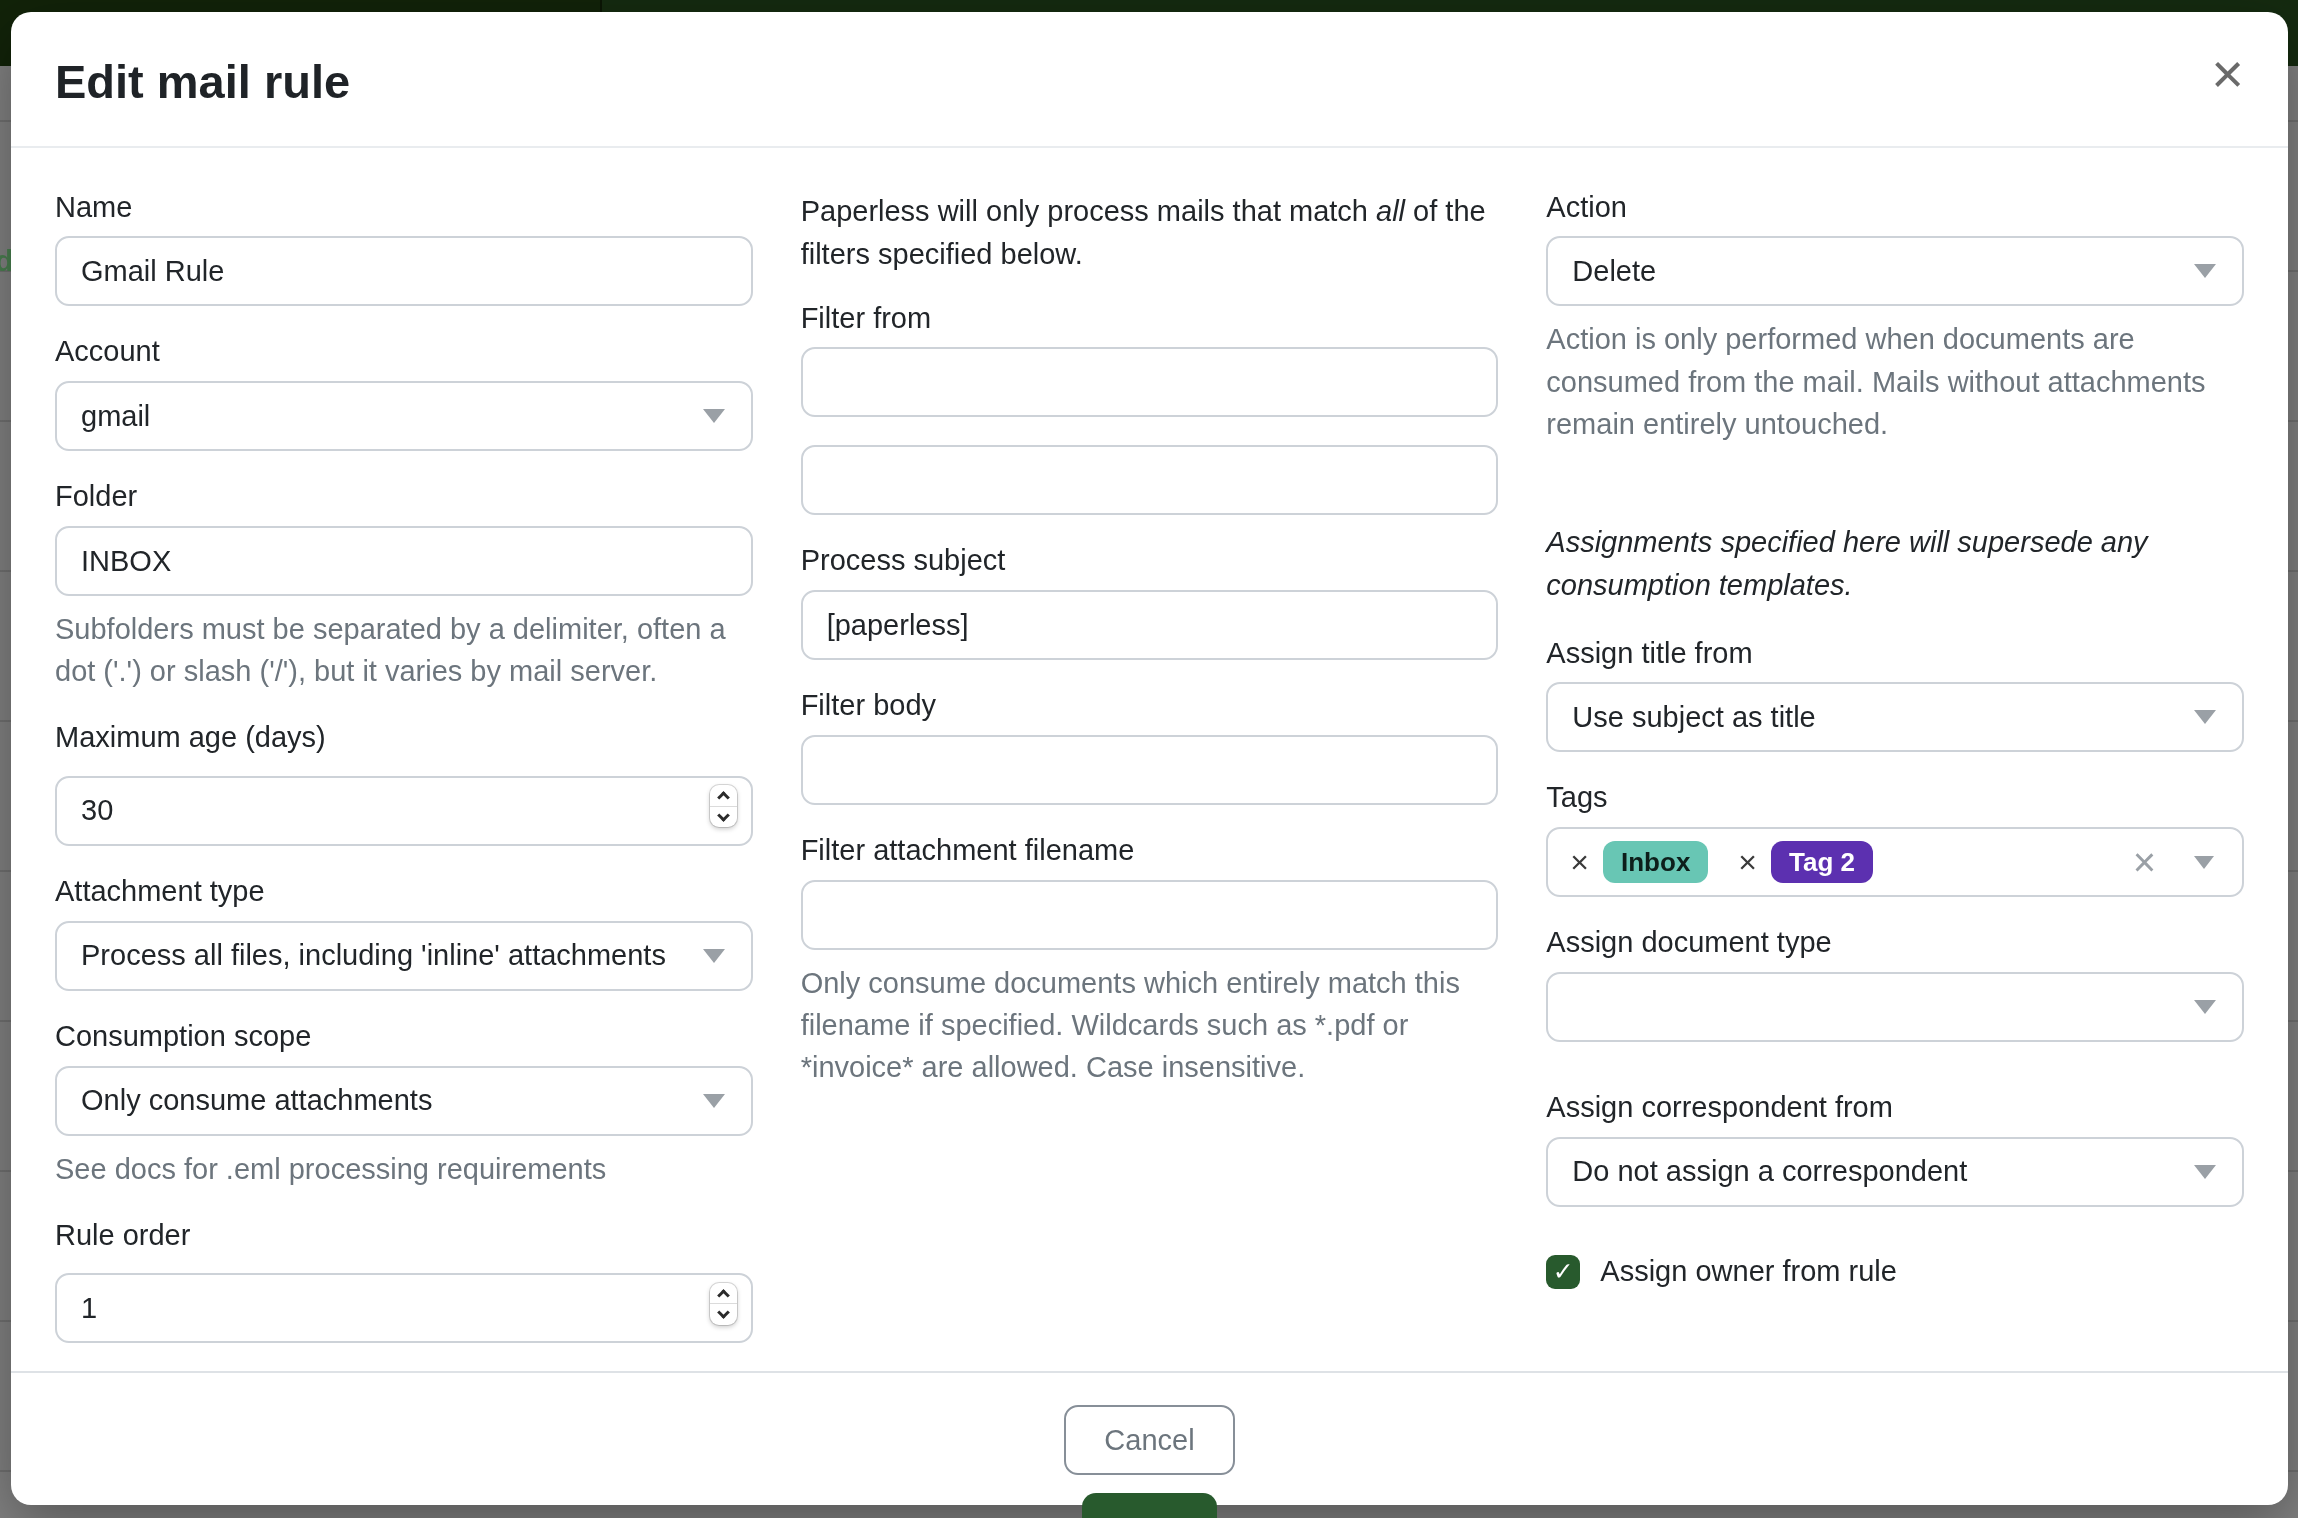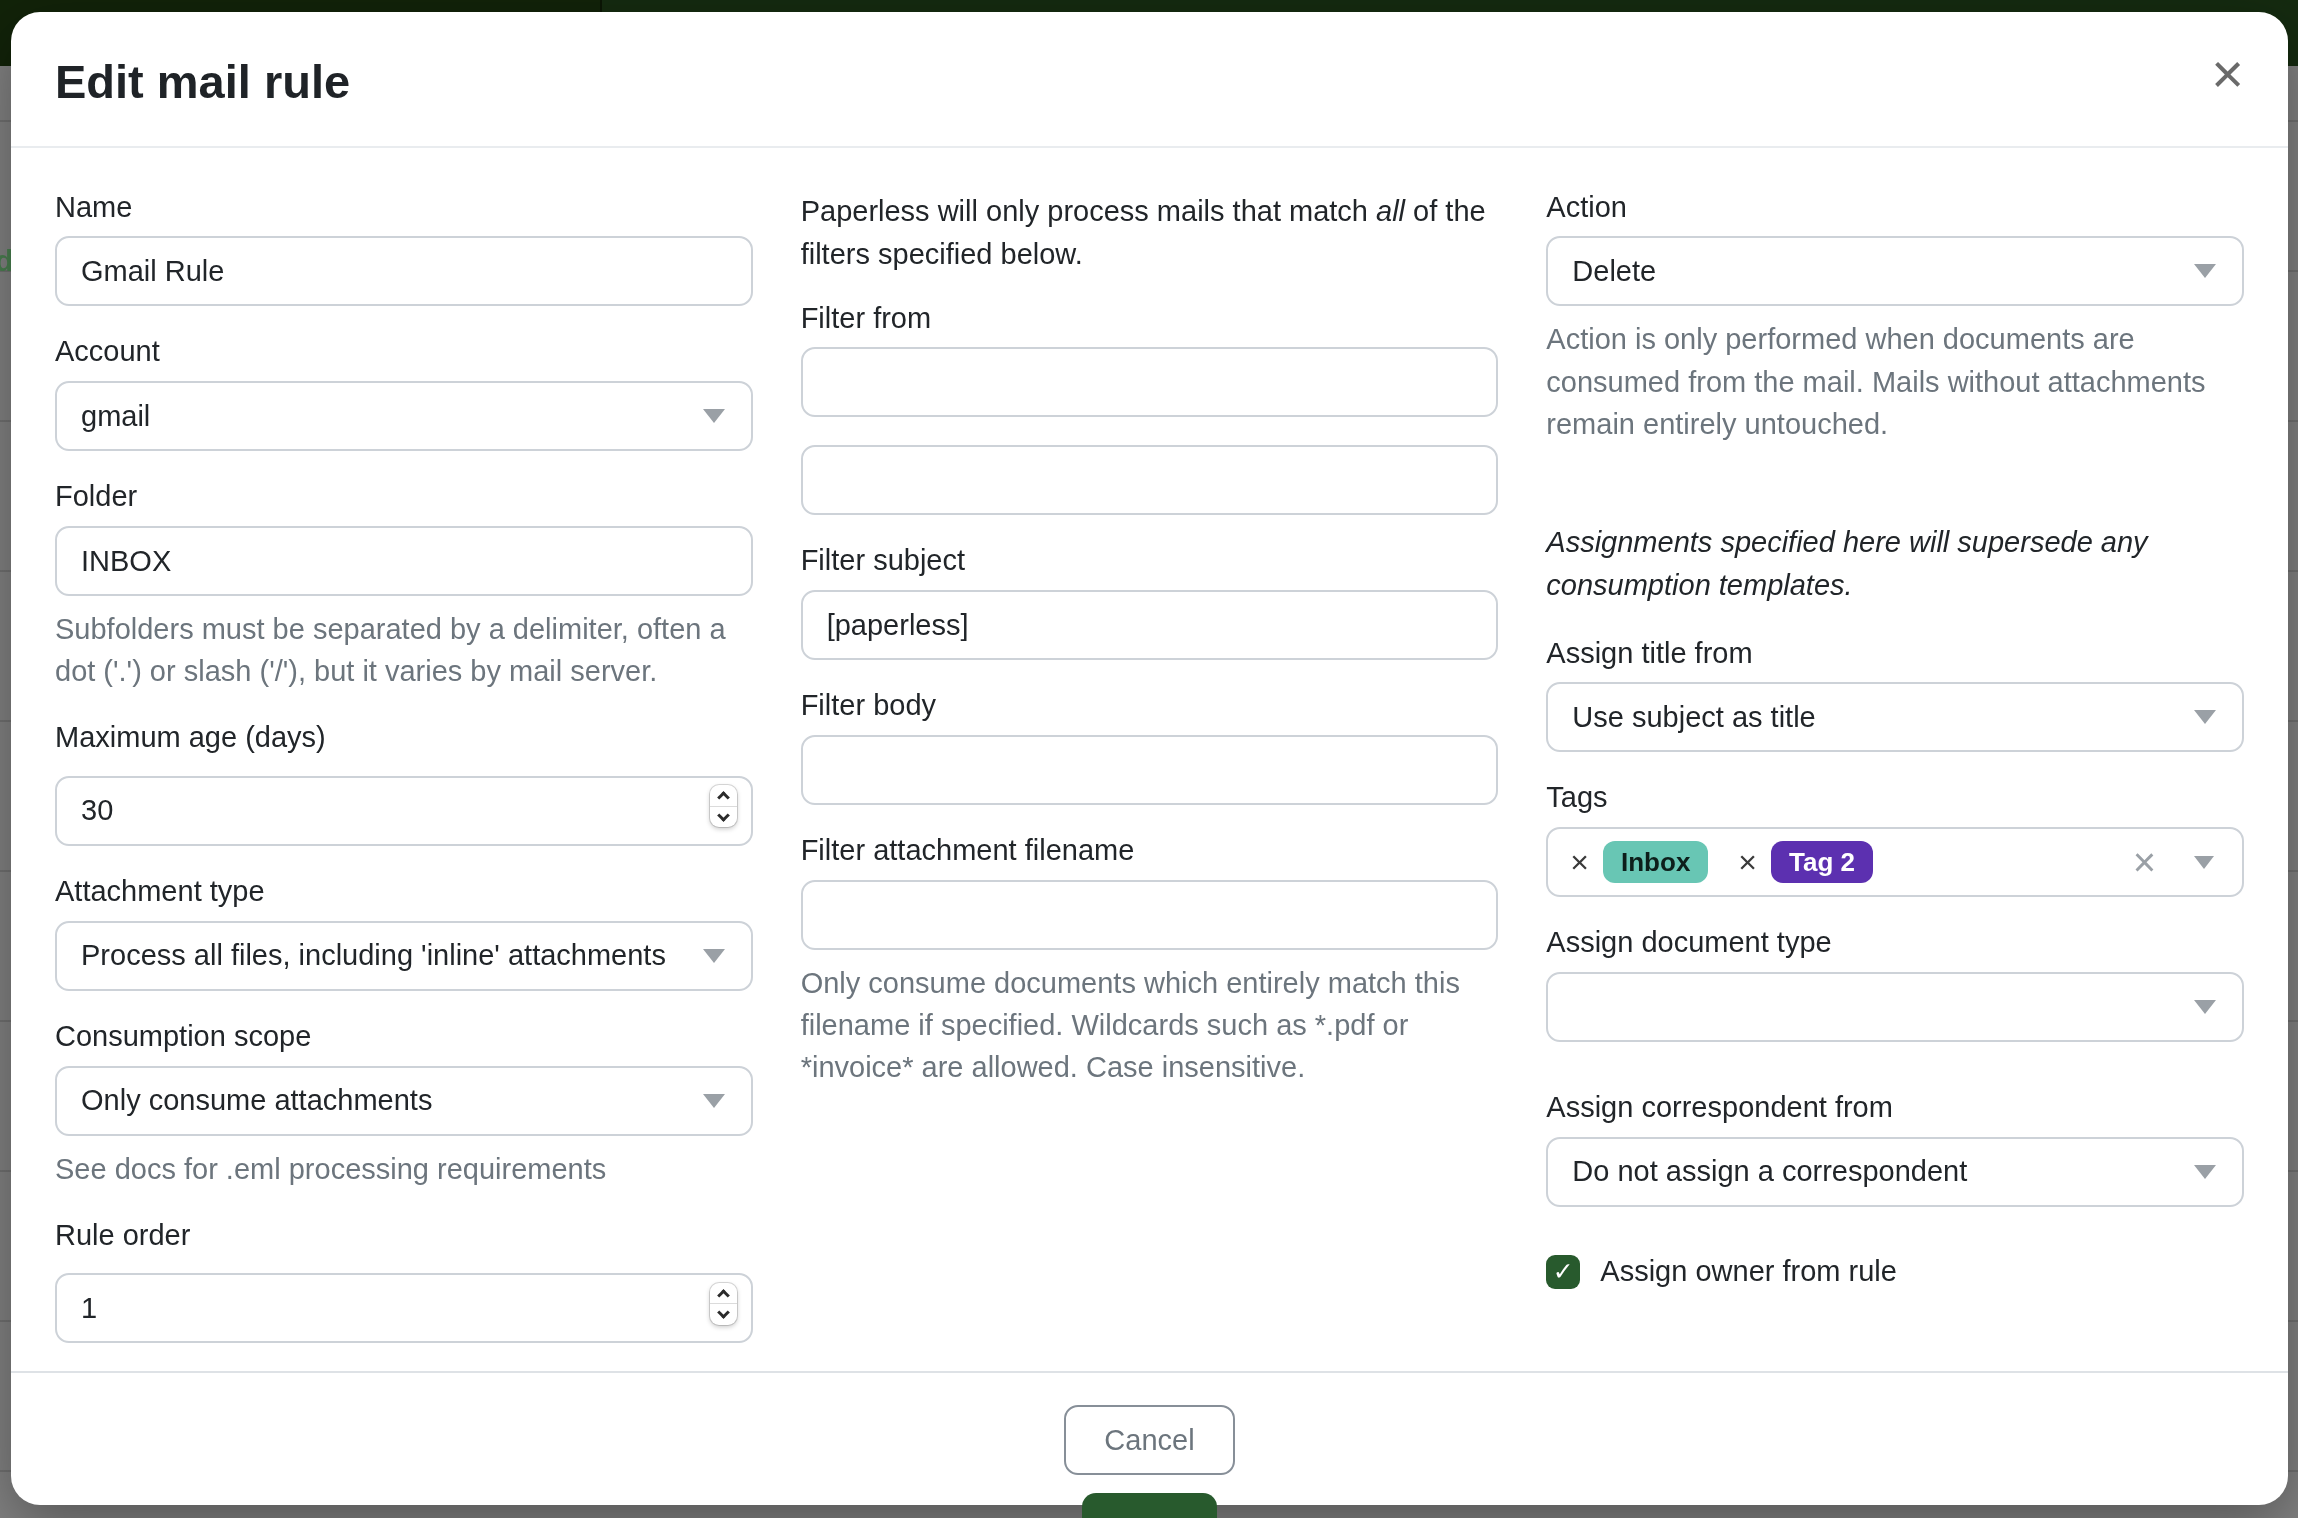--- a/index.html
+++ b/index.html
@@ -13,21 +13,21 @@
   
   .backdrop-rows { position:absolute; left:0; top:66px; width:100%; height:1452px;
     background:repeating-linear-gradient(to bottom, transparent 0 54px, rgba(0,0,0,.13) 54px 56px, transparent 56px 150px);
   }
   .backdrop-navbar { position:absolute; left:0; top:0; width:100%; height:66px; }
   .backdrop-sidebar { position:absolute; left:0; top:0; width:602px; height:66px; border-right:2px solid rgba(0,0,0,.35); }
   .backdrop-fragment { position:absolute; left:-5px; top:244px; font-size:30px; font-weight:bold; color:#4a8050; }
 
   
   .modal { position:absolute; left:11px; top:12px; width:2277px; height:1493px;
-    background:#fff; border-radius:29px; box-shadow:0 18px 60px rgba(0,0,0,.35);
+    background:#fff; border-radius:20px; box-shadow:0 18px 60px rgba(0,0,0,.35);
     display:flex; flex-direction:column; }
   .modal-header { padding:44px 44px 38px; border-bottom:2px solid #e9ecef;
     display:flex; justify-content:space-between; align-items:flex-start; }
   .modal-title { font-size:47px; font-weight:bold; color:#1f2327; line-height:1.1; }
   .close-btn { background:none; border:none; cursor:pointer; font-size:56px; line-height:.8;
     color:#6a6a6a; font-family:inherit; margin-top:-4px; }
 
   .modal-body { flex:1; padding:42px 44px 0; display:grid;
     grid-template-columns:1fr 1fr 1fr; column-gap:48px; align-content:start; }
 
@@ -182,21 +182,21 @@
       <div class="field">
         <label class="flabel">Filter from</label>
         <input class="input" value="" style="">
       </div>
 
       <div class="field">
         <input class="input" value="" style="">
       </div>
 
       <div class="field">
-        <label class="flabel">Filter subject</label>
+        <label class="flabel">Process subject</label>
         <input class="input" value="[paperless]" style="">
       </div>
 
       <div class="field">
         <label class="flabel">Filter body</label>
         <input class="input" value="" style="">
       </div>
 
       <div class="field">
         <label class="flabel">Filter attachment filename</label>

